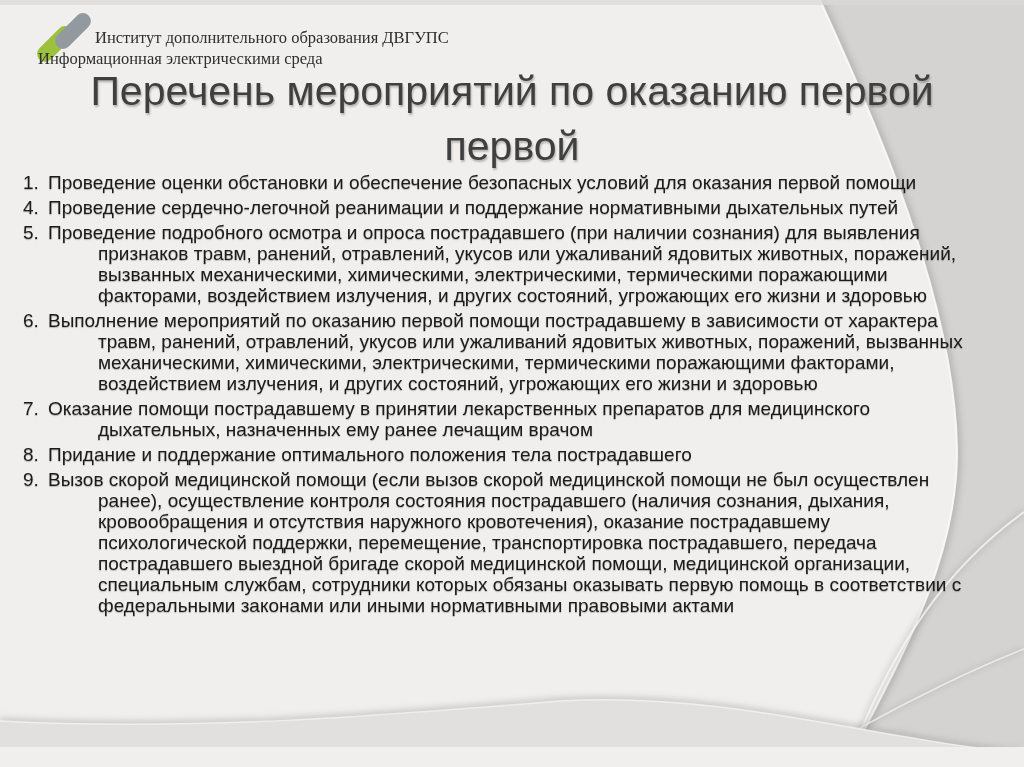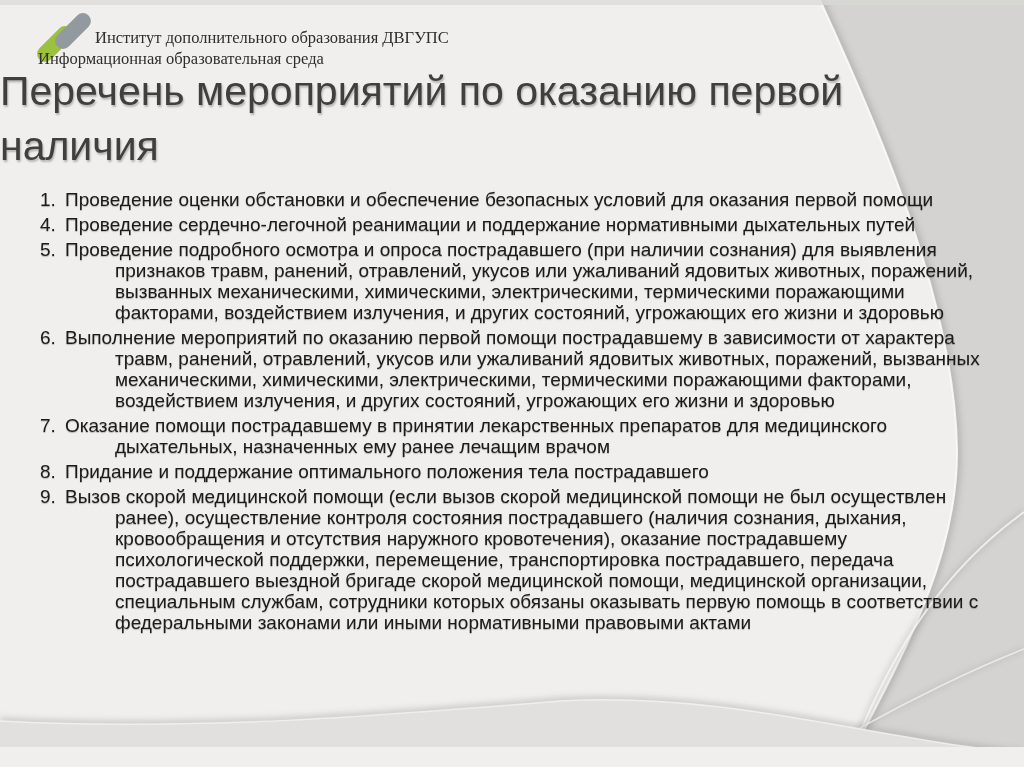--- a/index.html
+++ b/index.html
@@ -20,29 +20,29 @@
     position:absolute;z-index:2;color:#2e2e2e;
     font-family:"Liberation Serif","DejaVu Serif",serif;
     font-size:16.5px;line-height:20px;white-space:nowrap;
   }
   .org-line.l1{left:95px;top:28px;}
   .org-line.l2{left:38px;top:49px;}
 
   
   .title{
     position:absolute;left:0;top:64px;width:1024px;z-index:2;
-    text-align:left;color:#3f3f3f;
+    text-align:center;color:#3f3f3f;
     font-size:41px;line-height:55px;font-weight:400;
     text-shadow:1px 2px 2px rgba(0,0,0,0.25);
   }
 
   
   .list{
     position:absolute;left:10px;top:172px;width:956px;z-index:2;
-    margin:17px;padding:0;list-style:none;
+    margin:0;padding:0;list-style:none;
     color:#1b1b1b;font-size:19px;line-height:21px;
     text-shadow:0 1px 1px rgba(0,0,0,0.25);
   }
   .list li{
     margin:0 0 4px 0;
     padding-left:88px;
     text-indent:-75px;
   }
   .list .num{display:inline-block;width:25px;text-indent:0;}
 </style>
@@ -80,25 +80,25 @@
 
     <rect x="0" y="0" width="1024" height="5" fill="#d9d8d6" opacity="0.7"></rect>
   </svg>
 
   <div class="logo-mark">
     <div class="capsule green"></div>
     <div class="capsule gray"></div>
   </div>
 
   <div class="org-line l1">Институт дополнительного образования ДВГУПС</div>
-  <div class="org-line l2">Информационная образовательная среда</div>
+  <div class="org-line l2">Информационная электрическими среда</div>
 
   <div class="title">
     <div>Перечень мероприятий по оказанию первой</div>
-    <div>наличия</div>
+    <div>первой</div>
   </div>
 
   <ol class="list">
     <li><span class="num">1.</span><span>Проведение оценки обстановки и обеспечение безопасных условий для оказания первой помощи</span></li>
     <li><span class="num">4.</span><span>Проведение сердечно-легочной реанимации и поддержание нормативными дыхательных путей</span></li>
     <li><span class="num">5.</span><span>Проведение подробного осмотра и опроса пострадавшего (при наличии сознания) для выявления признаков травм, ранений, отравлений, укусов или ужаливаний ядовитых животных, поражений, вызванных механическими, химическими, электрическими, термическими поражающими факторами, воздействием излучения, и других состояний, угрожающих его жизни и здоровью</span></li>
     <li><span class="num">6.</span><span>Выполнение мероприятий по оказанию первой помощи пострадавшему в зависимости от характера травм, ранений, отравлений, укусов или ужаливаний ядовитых животных, поражений, вызванных механическими, химическими, электрическими, термическими поражающими факторами, воздействием излучения, и других состояний, угрожающих его жизни и здоровью</span></li>
     <li><span class="num">7.</span><span>Оказание помощи пострадавшему в принятии лекарственных препаратов для медицинского дыхательных, назначенных ему ранее лечащим врачом</span></li>
     <li><span class="num">8.</span><span>Придание и поддержание оптимального положения тела пострадавшего</span></li>
     <li><span class="num">9.</span><span>Вызов скорой медицинской помощи (если вызов скорой медицинской помощи не был осуществлен ранее), осуществление контроля состояния пострадавшего (наличия сознания, дыхания, кровообращения и отсутствия наружного кровотечения), оказание пострадавшему психологической поддержки, перемещение, транспортировка пострадавшего, передача пострадавшего выездной бригаде скорой медицинской помощи, медицинской организации, специальным службам, сотрудники которых обязаны оказывать первую помощь в соответствии с федеральными законами или иными нормативными правовыми актами</span></li>

